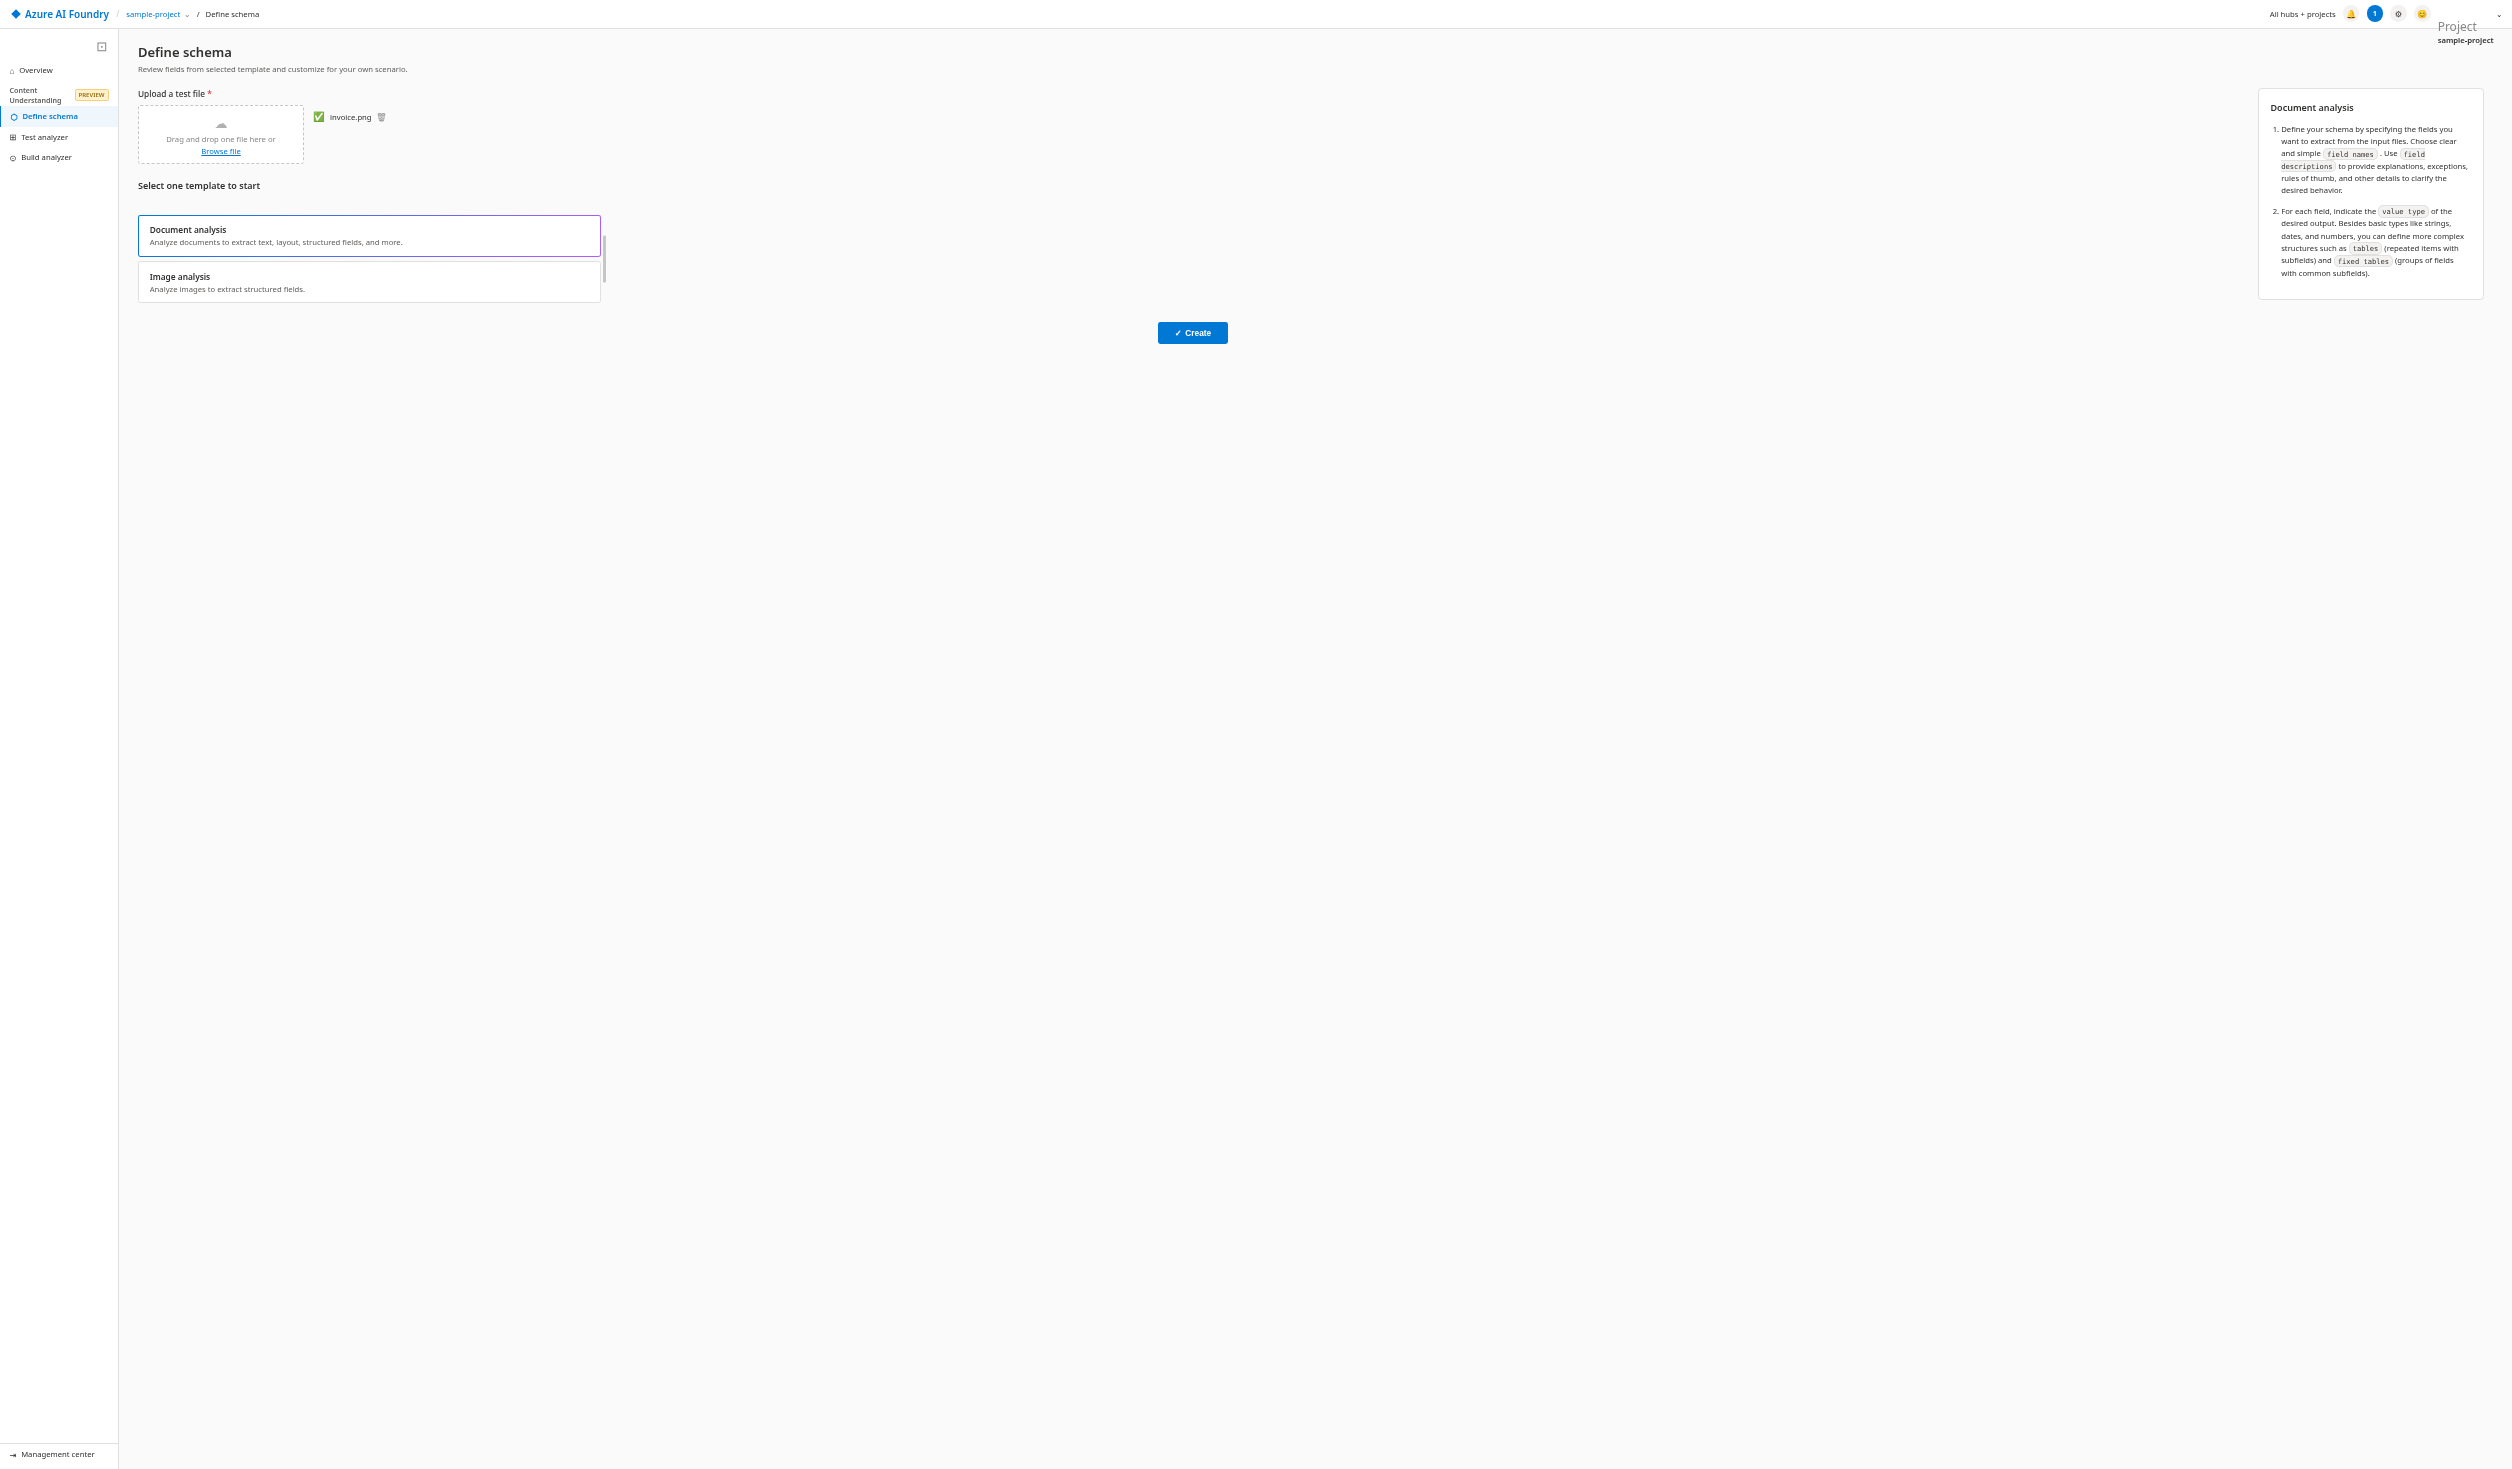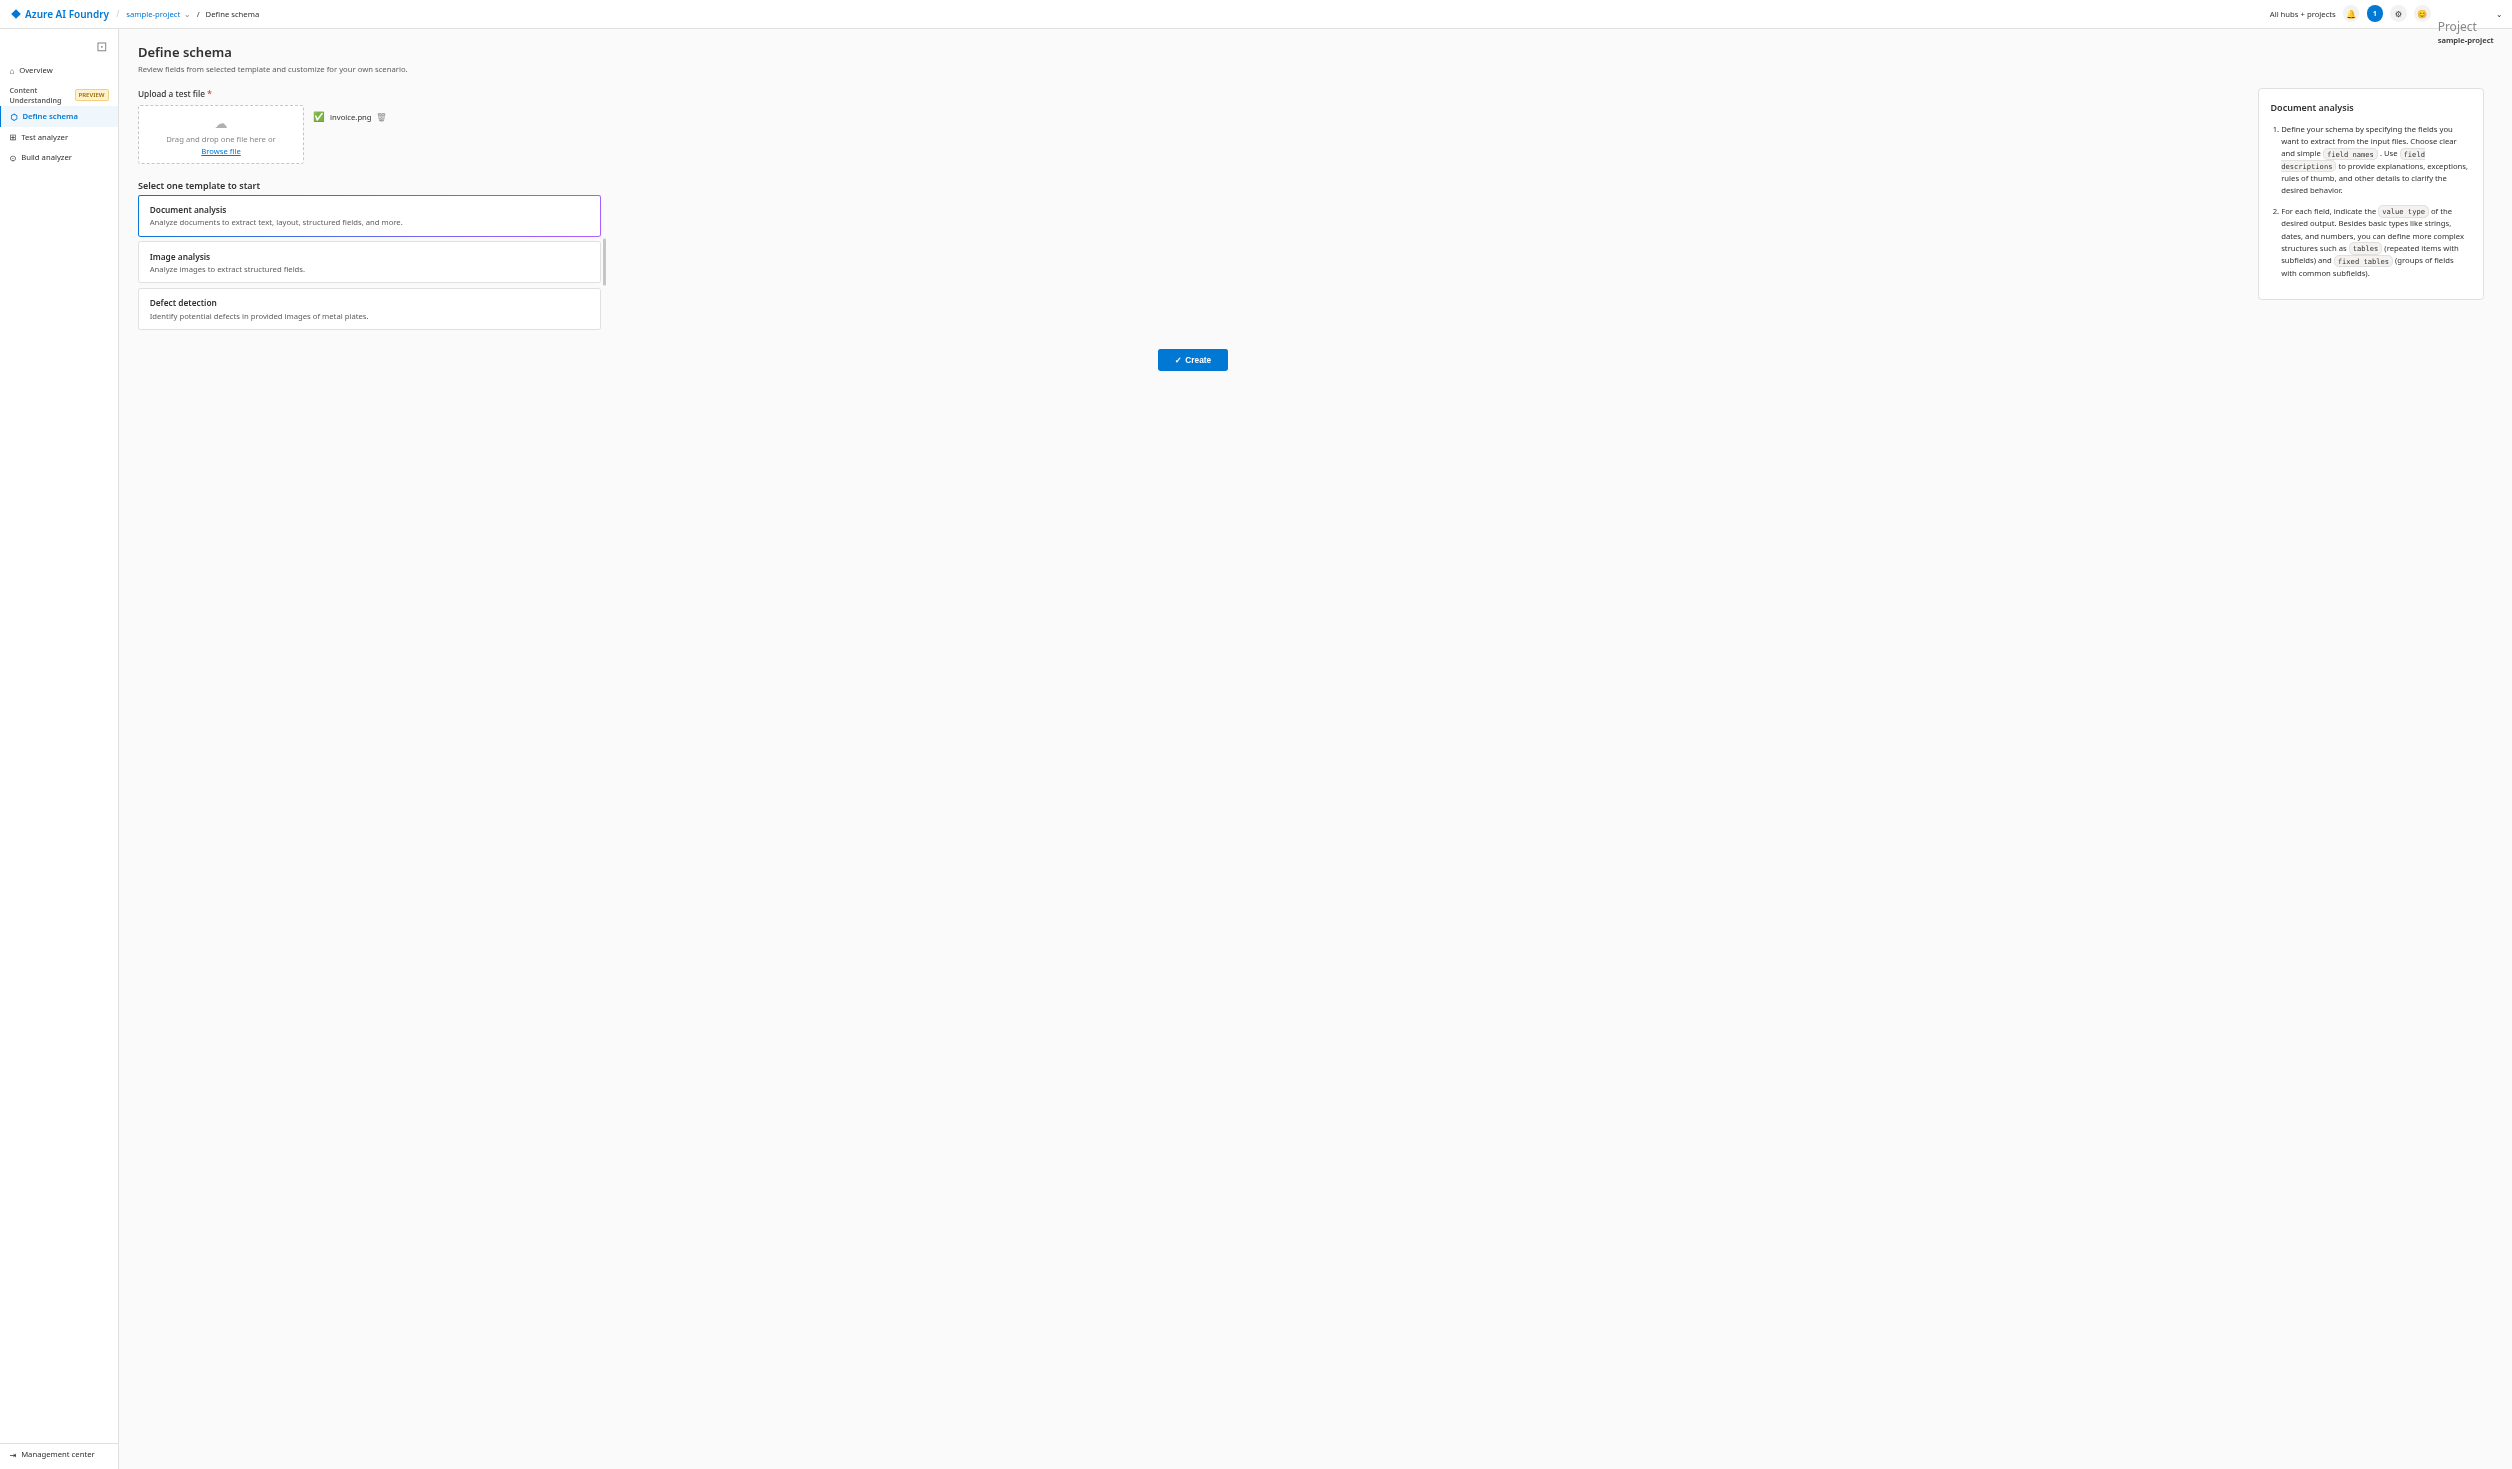--- a/index.html
+++ b/index.html
@@ -67,21 +67,21 @@
     .upload-dropzone-icon { font-size: 13px; color: #b0b0b0; }
     .upload-dropzone .browse { color: #0078d4; text-decoration: underline; cursor: pointer; }
     .upload-file-item {
       display: flex; align-items: center; gap: 4.7px; padding: 4.7px 9.5px;
       font-size: 7.7px; color: #323130;
     }
     .file-success { color: #107c10; font-size: 9.5px; }
     .file-delete { background: none; border: none; cursor: pointer; color: #888; font-size: 8.3px; }
 
     
-    .template-section-label { font-size: 9px; font-weight: 600; margin-bottom: 3px; }
+    .template-section-label { font-size: 9px; font-weight: 600; margin-bottom: 23px; }
     .templates-list { display: flex; flex-direction: column; gap: 4.7px; max-width: 463px; position: relative; }
     .template-card {
       background: #fff; border: 0.6px solid #e0e0e0; border-radius: 2.4px;
       padding: 8.3px 10.7px; cursor: pointer;
     }
     .template-card.selected {
       border: 1.2px solid transparent;
       background: linear-gradient(#fff, #fff) padding-box,
         linear-gradient(135deg, #0078d4, #b05eff) border-box;
     }
@@ -214,24 +214,20 @@
           <div class="template-card selected">
             <div class="template-card-title">Document analysis</div>
             <div class="template-card-desc">Analyze documents to extract text, layout, structured fields, and more.</div>
           </div>
 
           <div class="template-card">
             <div class="template-card-title">Image analysis</div>
             <div class="template-card-desc">Analyze images to extract structured fields.</div>
           </div>
 
-          <div class="template-card">
-            <div class="template-card-title">Defect detection</div>
-            <div class="template-card-desc">Identify potential defects in provided images of metal plates.</div>
-          </div>
 
 
           <div class="scrollbar-indicator"></div>
         </div>
 
         <div class="create-bar">
           <button class="create-btn">
             <span>✓</span>
             <span>Create</span>
           </button>

